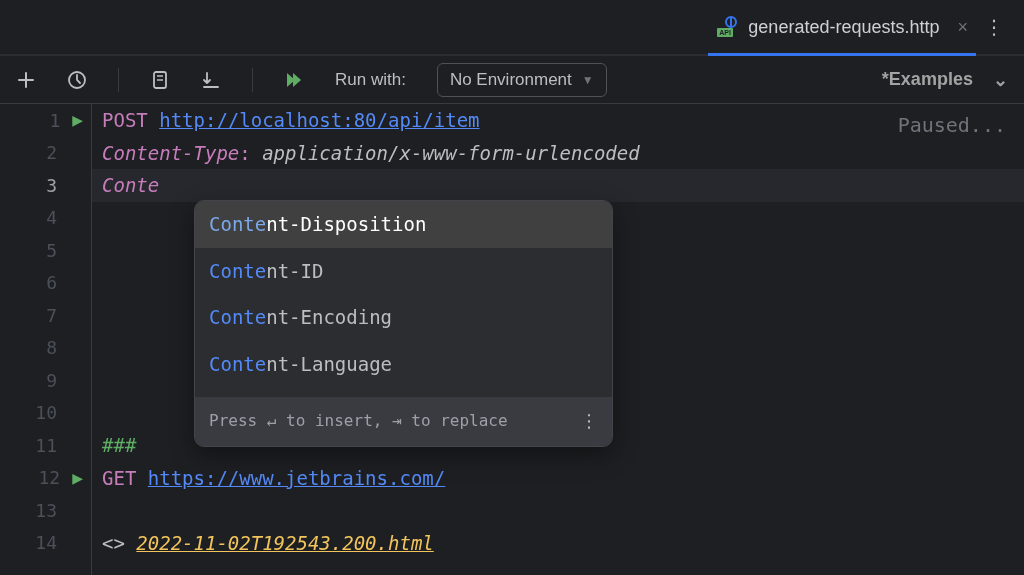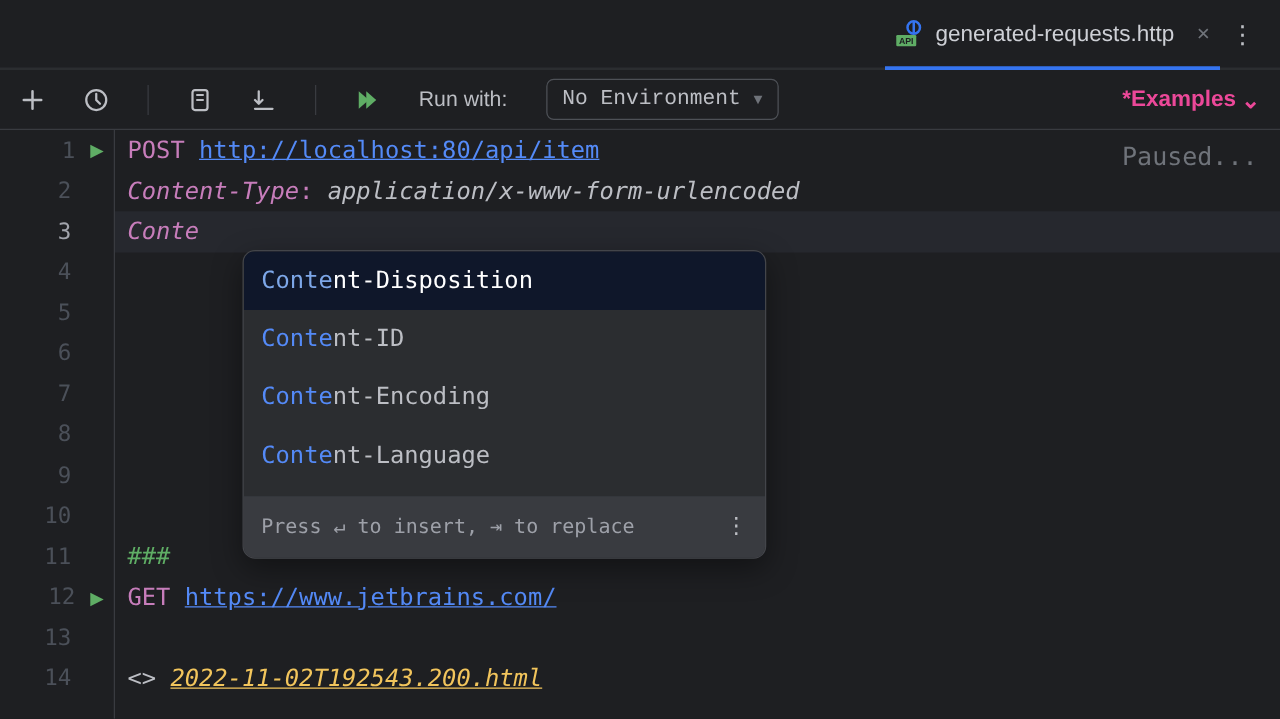--- a/index.html
+++ b/index.html
@@ -93,35 +93,34 @@
       font-size: 17px;
     }
     .env-dropdown {
       display: flex;
       align-items: center;
       gap: 10px;
       border: 1px solid #4e5157;
       border-radius: 6px;
       padding: 6px 12px;
       cursor: pointer;
-      font-family: Liberation Mono, monospace;
     }
     .env-label {
       color: #bcbec4;
       font-size: 17px;
     }
     .chevron-down {
       color: #6f737a;
       font-size: 12px;
     }
     .examples-btn {
       display: flex;
       align-items: center;
-      gap: 4px;
-      color: #ec4899;
+      gap: 20px;
+      color: #a3a3a3;
       font-size: 18px;
       font-weight: 600;
       cursor: pointer;
     }
     .editor-area {
       display: flex;
       position: relative;
       height: calc(100% - 104px);
     }
     .gutter {
@@ -204,21 +203,21 @@
       max-height: 196px;
       overflow: hidden;
     }
     .ac-item {
       padding: 7px 14px;
       font-family: 'Menlo', 'Consolas', monospace;
       font-size: 19px;
       cursor: pointer;
     }
     .ac-item.selected {
-      background: #0f172a;
+      background: #404040;
       color: #fff;
     }
     .ac-match { color: #548af7; }
     .ac-item.selected .ac-match { color: #7da7e8; }
     .ac-rest { color: #bcbec4; }
     .ac-item.selected .ac-rest { color: #fff; }
     .ac-footer {
       display: flex;
       align-items: flex-end;
       justify-content: space-between;

